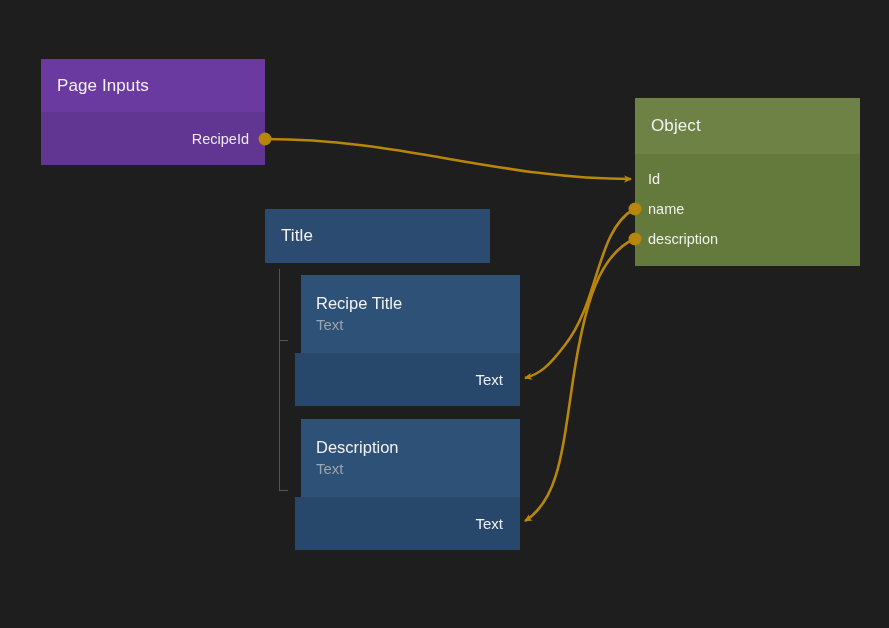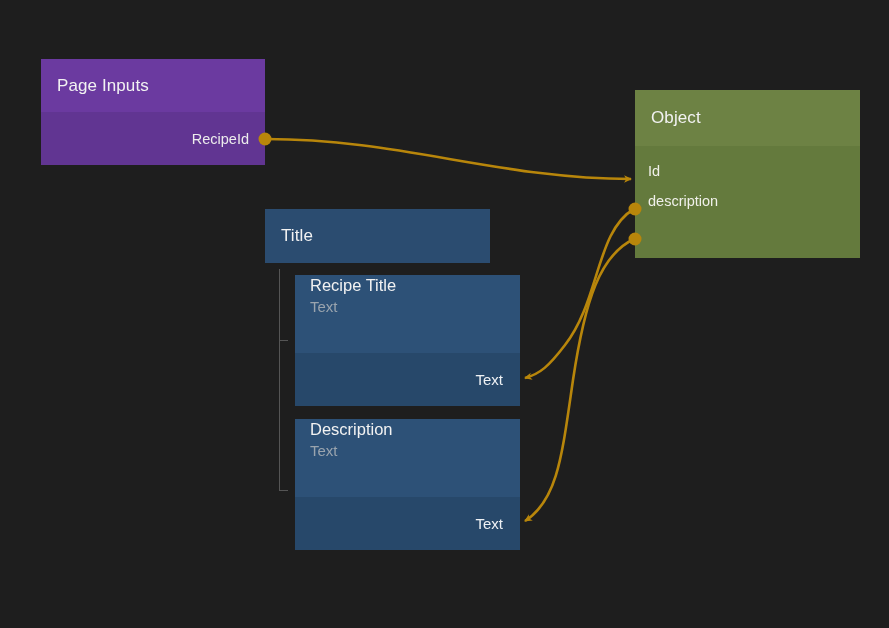--- a/index.html
+++ b/index.html
@@ -70,21 +70,21 @@
     justify-content: center;
     padding: 0 16px;
   }
   .port-label {
     font-size: 14.5px;
     color: #ececec;
     padding-left: 32px;
   }
 
   
-  .n-object { left: 635px; top: 90px; width: 225px; height: 168px; }
+  .n-object { left: 635px; top: 98px; width: 225px; height: 168px; }
   .n-object .node-header {
     height: 56px;
     background: #6d8244;
   }
   .n-object .node-body {
     height: 112px;
     background: #647a3d;
     justify-content: flex-start;
     padding: 10px 0 8px 0;
   }
@@ -103,22 +103,23 @@
     height: 54px;
     background: #2b4c70;
   }
 
   
   .n-child { left: 295px; width: 225px; }
   .n-child .node-header {
     background: #2d5177;
     flex-direction: column;
     align-items: flex-start;
-    justify-content: flex-start;
+    justify-content: center;
     padding: 0 0 0 15px;
+    margin-left: 6px;
   }
   .n-child .node-body {
     background: #27486a;
     align-items: flex-end;
     justify-content: center;
     padding: 0 17px;
   }
   .child-title {
     font-size: 16.5px;
     color: #f2f2f2;
@@ -187,20 +188,23 @@
 
   <div class="node n-object">
     <div class="node-header">
       <span class="node-title">Object</span>
     </div>
     <div class="node-body">
       <div class="field-row">
         <span>Id</span>
       </div>
       <div class="field-row">
+        <span>name</span>
+      </div>
+      <div class="field-row">
         <span>description</span>
       </div>
     </div>
   </div>
 
   <div class="node n-page">
     <div class="node-header">
       <span class="node-title">Title</span>
     </div>
   </div>

